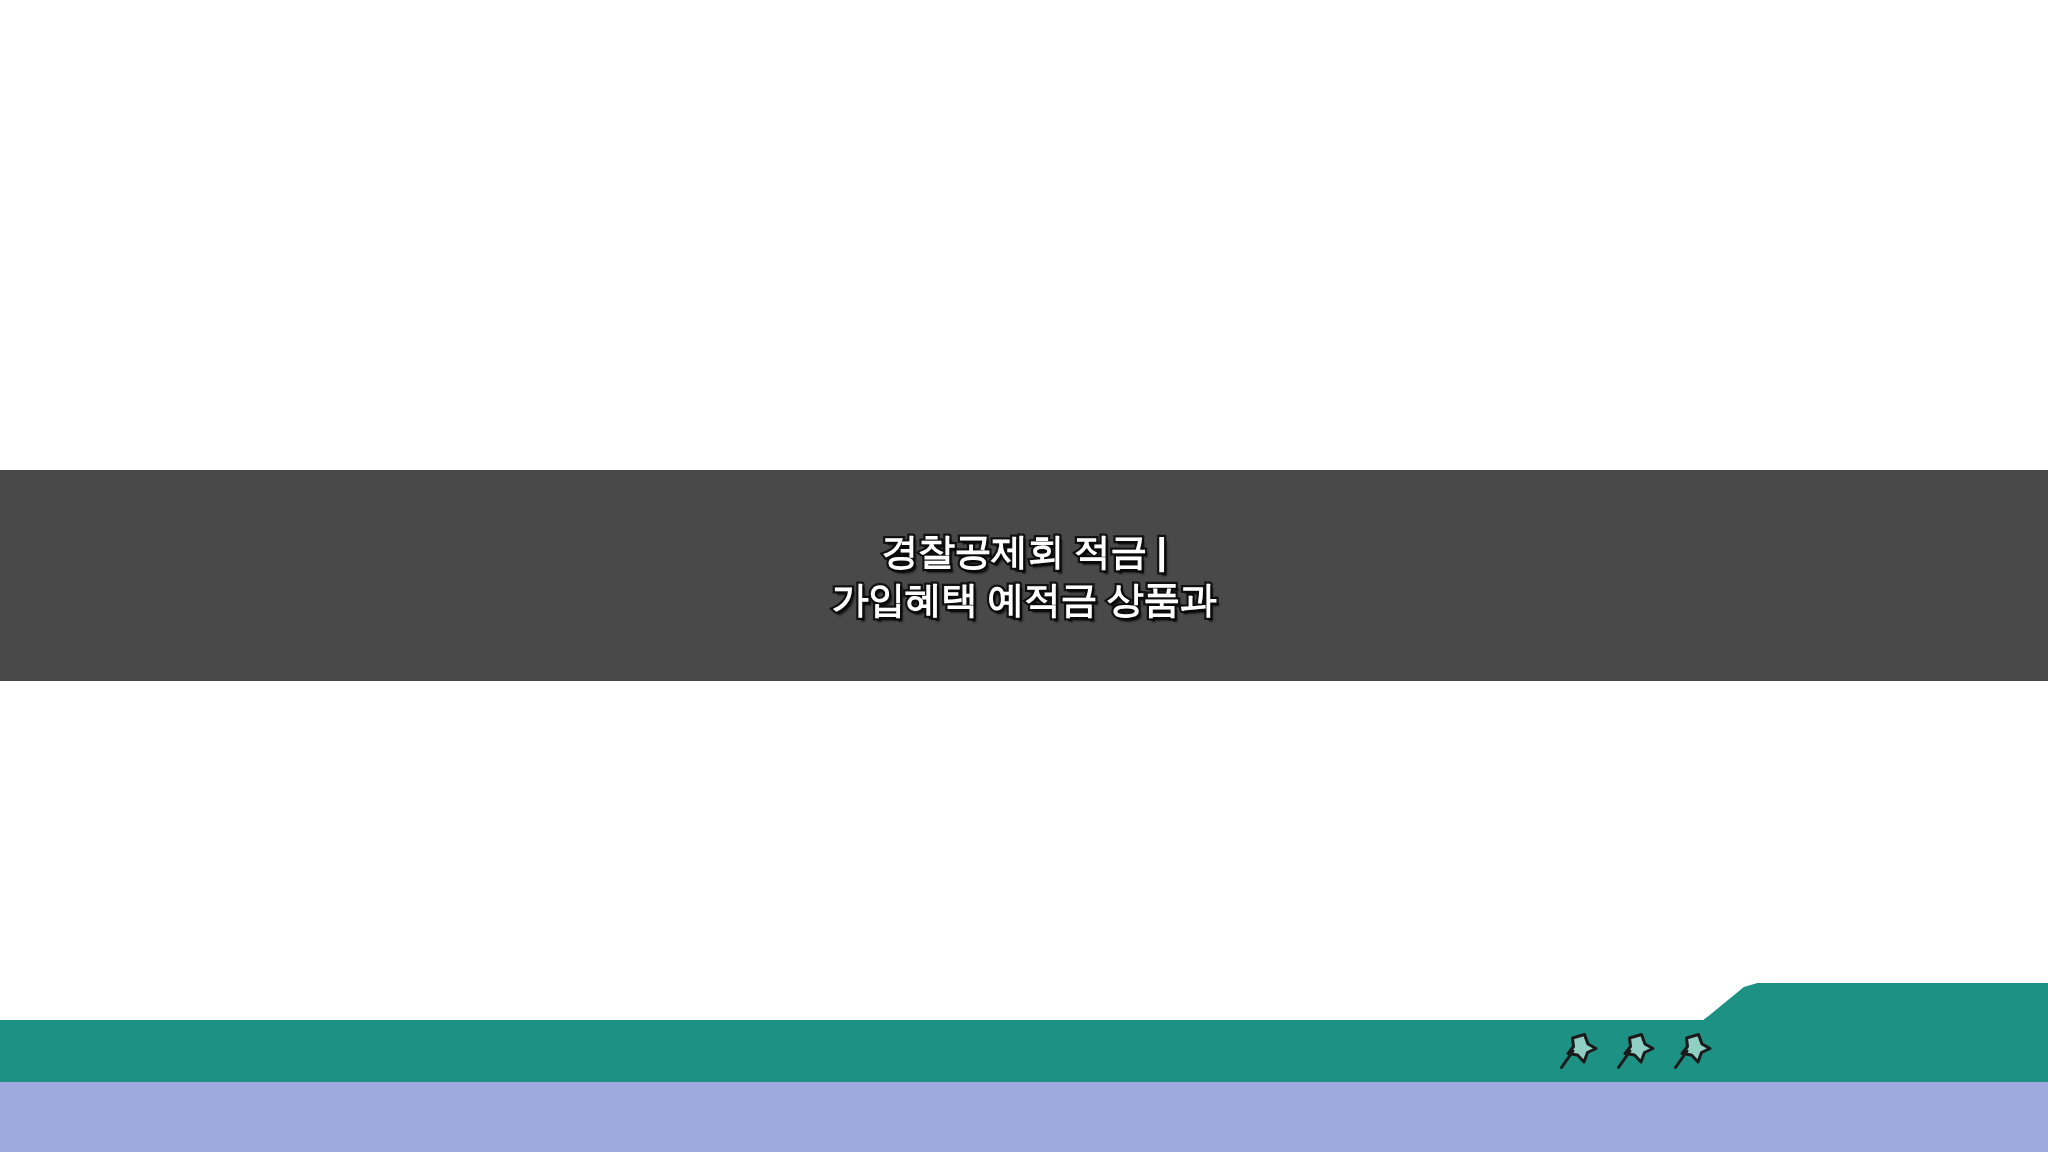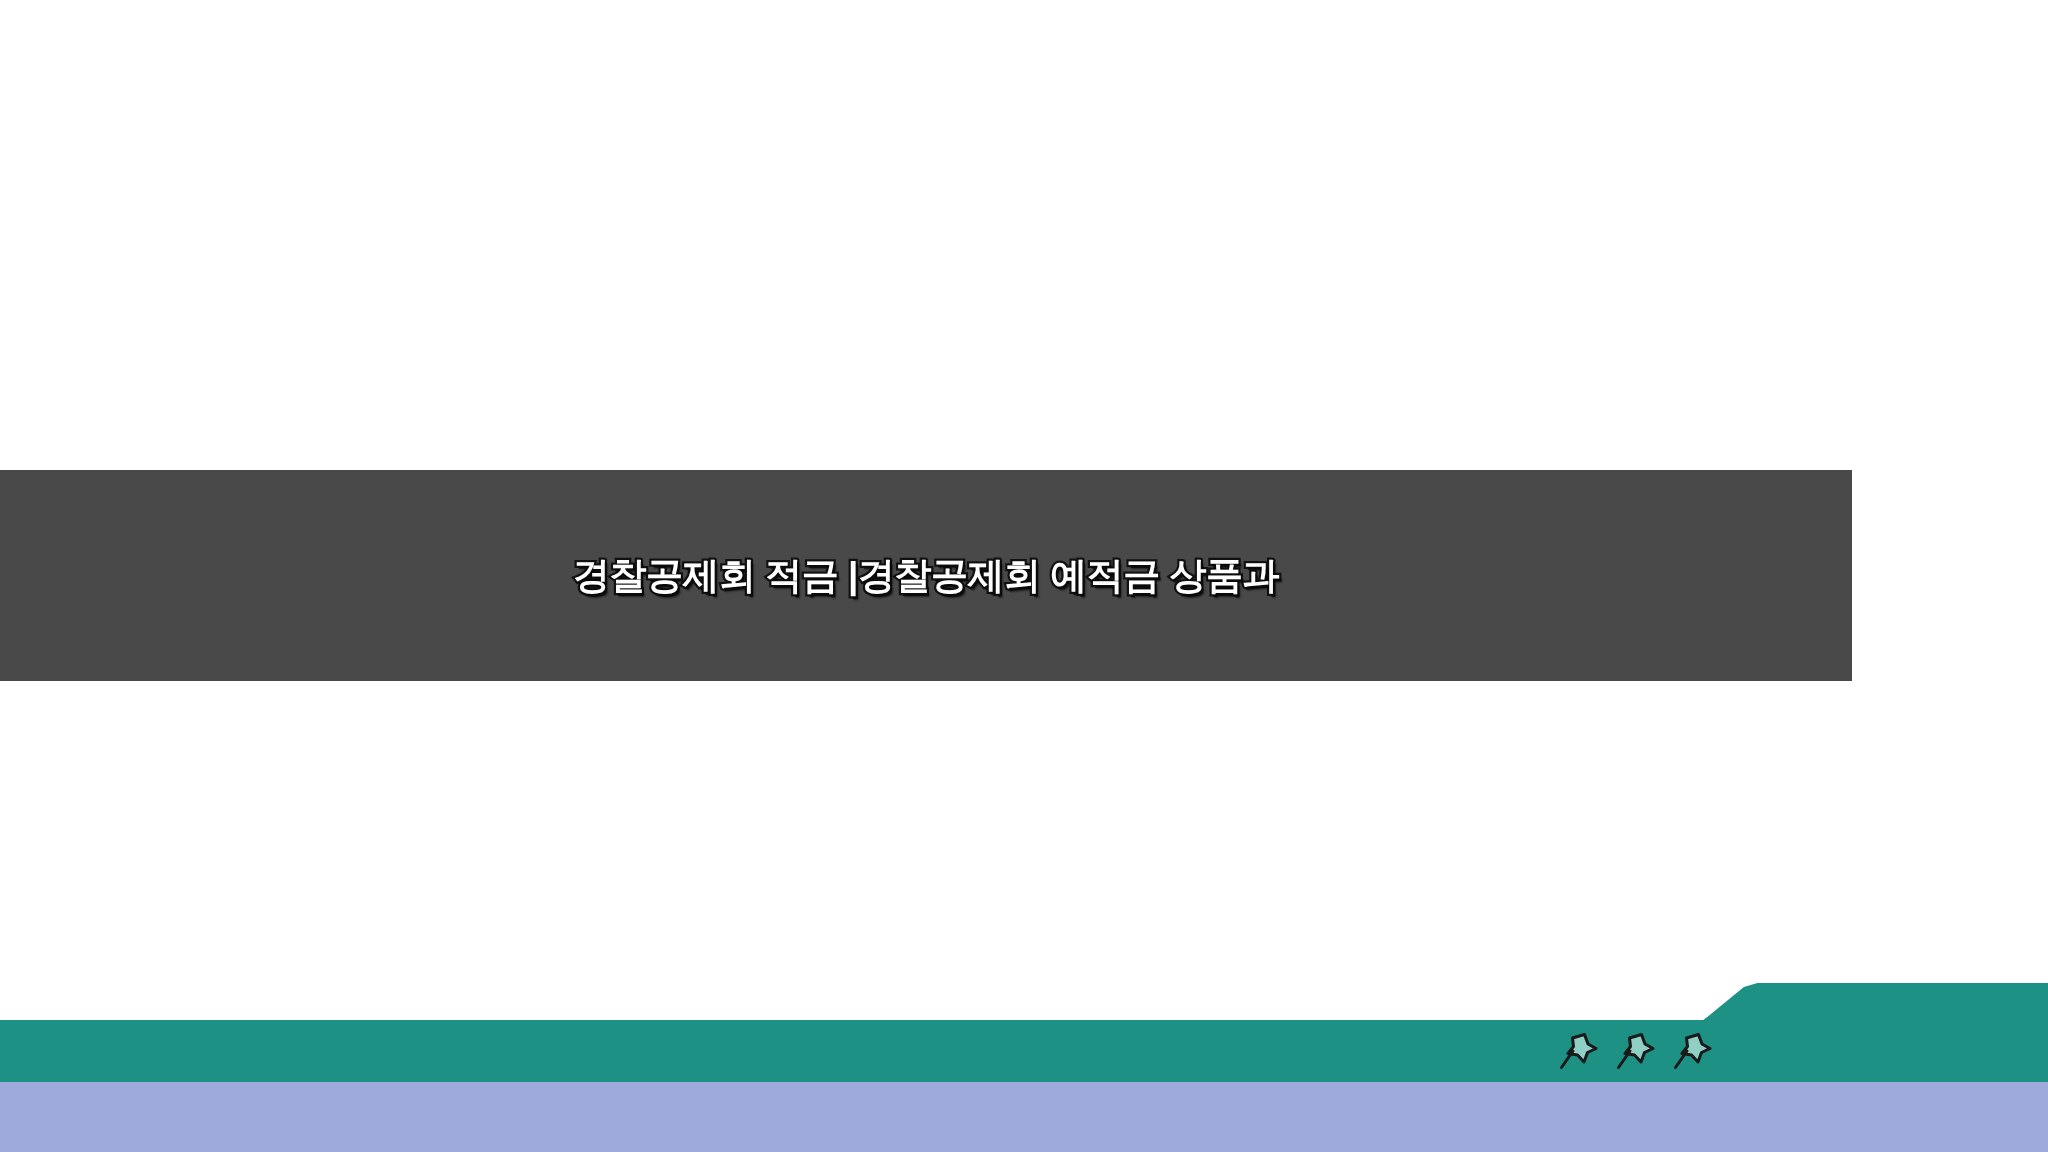--- a/index.html
+++ b/index.html
@@ -23,24 +23,25 @@
     width: 2048px;
     height: 1152px;
     background: #ffffff;
   }
 
   
   #title-banner {
     position: absolute;
     left: 0;
     top: 470px;
-    width: 1852px;
+    width: 2048px;
     height: 211px;
     background: #4a4949;
     display: flex;
+    flex-direction: column;
     align-items: center;
     justify-content: center;
   }
 
   .title-line {
     font-family: "Liberation Sans", sans-serif;
     font-size: 37px;
     font-weight: 700;
     line-height: 48px;
     color: #ffffff;
@@ -115,21 +116,21 @@
 </style>
 </head>
 <body>
 
 <div id="page">
 
   <div class="blank-area" id="blank-top"></div>
 
   <div id="title-banner">
     <div class="title-line">경찰공제회 적금 |</div>
-    <div class="title-line">경찰공제회 예적금 상품과</div>
+    <div class="title-line">가입혜택 예적금 상품과</div>
   </div>
 
   <div class="blank-area" id="blank-middle"></div>
 
   <div id="teal-band"></div>
   <div id="teal-step"></div>
 
   <div class="sparkle" id="sparkle-1">
     <svg viewBox="0 0 40 44" xmlns="http://www.w3.org/2000/svg">
       <path d="M26.5 4.5 L30.0 14.0 L38.0 18.5 L29.5 22.5 L26.0 32.0

